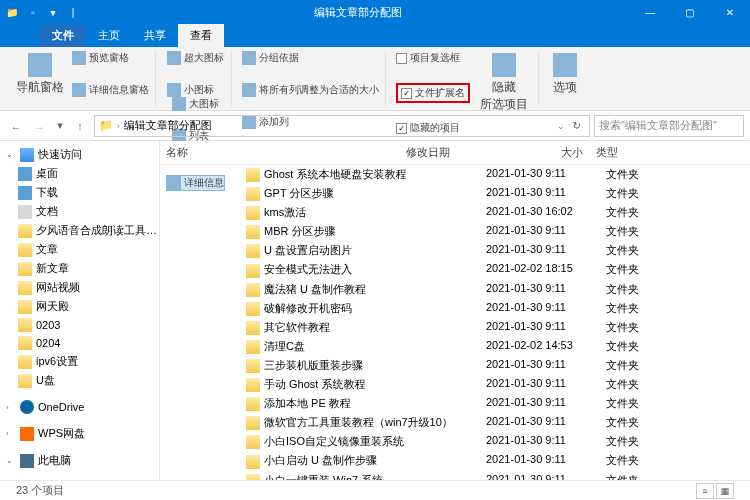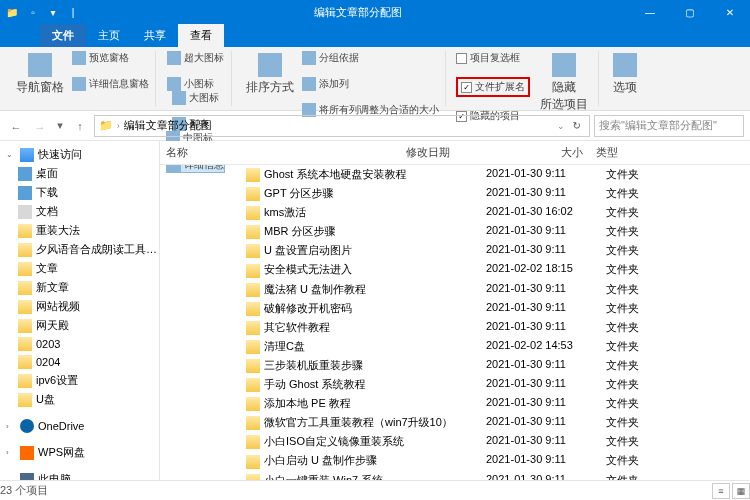--- a/index.html
+++ b/index.html
@@ -8,21 +8,21 @@
 .titlebar .qat { display: flex; align-items: center; padding: 0 4px; gap: 2px; }
 .titlebar .qat-icon { width: 18px; height: 18px; display: flex; align-items: center; justify-content: center; font-size: 10px; }
 .titlebar .title { flex: 1; text-align: center; font-size: 11px; }
 .titlebar .winbtns { display: flex; }
 .titlebar .winbtn { width: 40px; height: 25px; display: flex; align-items: center; justify-content: center; font-size: 10px; }
 .tabbar { background: #0078d7; height: 22px; display: flex; align-items: flex-end; padding-left: 40px; }
 .tab { padding: 4px 12px; font-size: 11px; color: #fff; cursor: pointer; }
 .tab.active { background: #f3f3f3; color: #000; }
 .ribbon { background: #f3f3f3; border-bottom: 1px solid #ddd; height: 64px; display: flex; padding: 4px 6px; gap: 4px; }
 .ribbon-group { display: flex; flex-direction: column; align-items: center; border-right: 1px solid #e0e0e0; padding: 0 6px; font-size: 10px; color: #444; }
-.ribbon-col { display: flex; flex-direction: column; gap: 12px; }
+.ribbon-col { display: flex; flex-direction: column; gap: 18px; }
 .ribbon-row { display: flex; align-items: center; gap: 3px; font-size: 10px; color: #444; white-space: nowrap; }
 .ribbon-large { display: flex; flex-direction: column; align-items: center; gap: 2px; padding: 2px 4px; font-size: 12px; }
 .ribbon-icon { width: 14px; height: 14px; background: #8ab4d8; display: inline-block; }
 .ribbon-icon.lg { width: 24px; height: 24px; }
 .ribbon .checkbox { width: 11px; height: 11px; border: 1px solid #888; display: inline-flex; align-items: center; justify-content: center; font-size: 8px; background: #fff; }
 .ribbon .checked::after { content: "✓"; color: #000; }
 .ribbon .highlight-box { border: 2px solid #d00; padding: 1px 3px; }
 .addrbar { height: 30px; border-bottom: 1px solid #e5e5e5; display: flex; align-items: center; padding: 3px 6px; gap: 4px; }
 .nav-arrow { width: 20px; height: 20px; border-radius: 3px; display: flex; align-items: center; justify-content: center; color: #666; font-size: 11px; }
 .breadcrumb { flex: 1; border: 1px solid #ccc; height: 22px; display: flex; align-items: center; padding: 0 4px; gap: 4px; font-size: 11px; }
@@ -45,21 +45,21 @@
 .filelist { flex: 1; overflow-y: auto; position: relative; }
 .list-header { display: flex; border-bottom: 1px solid #e8e8e8; font-size: 11px; color: #444; position: sticky; top: 0; background: #fff; }
 .list-header .col { padding: 4px 6px; border-right: 1px solid transparent; }
 .col.name { width: 240px; }
 .col.date { width: 120px; }
 .col.type { width: 80px; }
 .col.size { width: 70px; text-align: right; }
 .file-row { display: flex; font-size: 11px; padding: 1px 0; cursor: pointer; justify-content: flex-end; }
 .file-row .cell { padding: 1px 6px; white-space: nowrap; overflow: hidden; }
 .file-row .ico { width: 14px; height: 14px; display: inline-block; vertical-align: middle; margin-right: 4px; background: linear-gradient(#ffe9a6,#f7c94b); }
-.statusbar { position: absolute; bottom: 0; left: 0; right: 0; height: 20px; border-top: 1px solid #e5e5e5; display: flex; align-items: center; padding: 0 0; font-size: 11px; color: #555; background: #fff; }
+.statusbar { position: absolute; bottom: 0; left: 0; right: 0; height: 20px; border-top: 1px solid #e5e5e5; display: flex; align-items: center; padding: 0 16px; font-size: 11px; color: #555; background: #fff; }
 .statusbar .spacer { flex: 1; }
 .view-toggle { width: 18px; height: 16px; border: 1px solid #ccc; margin-left: 2px; display: flex; align-items: center; justify-content: center; font-size: 9px; }
 .refresh { font-size: 10px; color: #555; padding: 0 4px; }
 </style>
 </head>
 <body>
 
 <div class="titlebar">
   <div class="qat">
     <span class="qat-icon">📁</span>
@@ -128,36 +128,32 @@
           <span>中图标</span>
         </div>
       <div class="ribbon-row" style="background:#cde6f7;border:1px solid #8ab4d8;">
           <span class="ribbon-icon"></span>
           <span>详细信息</span>
         </div>
     </div>
   </div>
   <div class="ribbon-group">
     <div style="display:flex;gap:4px;">
-      <div class="ribbon-large">
-        <span class="ribbon-icon lg"></span>
-        <span>排序方式</span>
-      </div>
       <div class="ribbon-col">
         <div class="ribbon-row">
             <span class="ribbon-icon"></span>
             <span>分组依据</span>
           </div>
         <div class="ribbon-row">
             <span class="ribbon-icon"></span>
+            <span>将所有列调整为合适的大小</span>
+          </div>
+        <div class="ribbon-row">
+            <span class="ribbon-icon"></span>
             <span>添加列</span>
-          </div>
-        <div class="ribbon-row">
-            <span class="ribbon-icon"></span>
-            <span>将所有列调整为合适的大小</span>
           </div>
       </div>
     </div>
   </div>
   <div class="ribbon-group">
     <div style="display:flex;gap:6px;align-items:flex-start;">
       <div class="ribbon-col">
         <div class="ribbon-row">
             <span class="checkbox"></span>
             <span>项目复选框</span>
@@ -219,24 +215,20 @@
         <div class="side-item">
           <span class="ico dl"></span>
           <span>下载</span>
         </div>
         <div class="side-item">
           <span class="ico doc"></span>
           <span>文档</span>
         </div>
         <div class="side-item">
           <span class="ico folder"></span>
-          <span>重装大法</span>
-        </div>
-        <div class="side-item">
-          <span class="ico folder"></span>
           <span>夕风语音合成朗读工具…</span>
         </div>
         <div class="side-item">
           <span class="ico folder"></span>
           <span>文章</span>
         </div>
         <div class="side-item">
           <span class="ico folder"></span>
           <span>新文章</span>
         </div>

